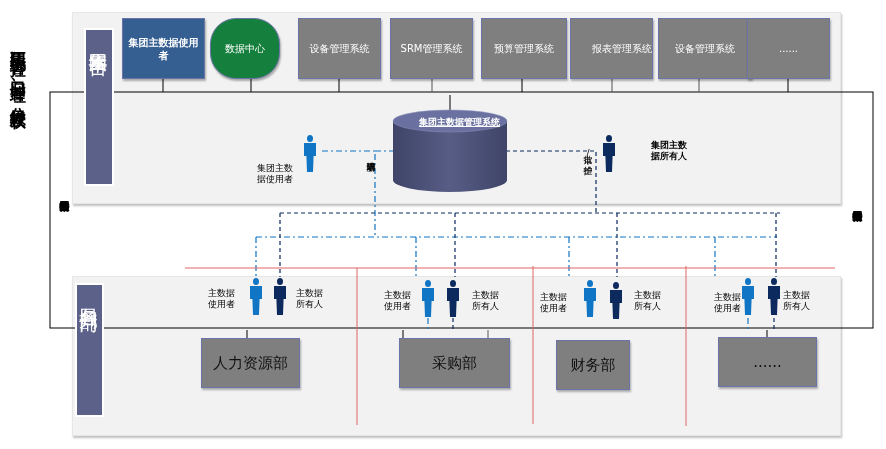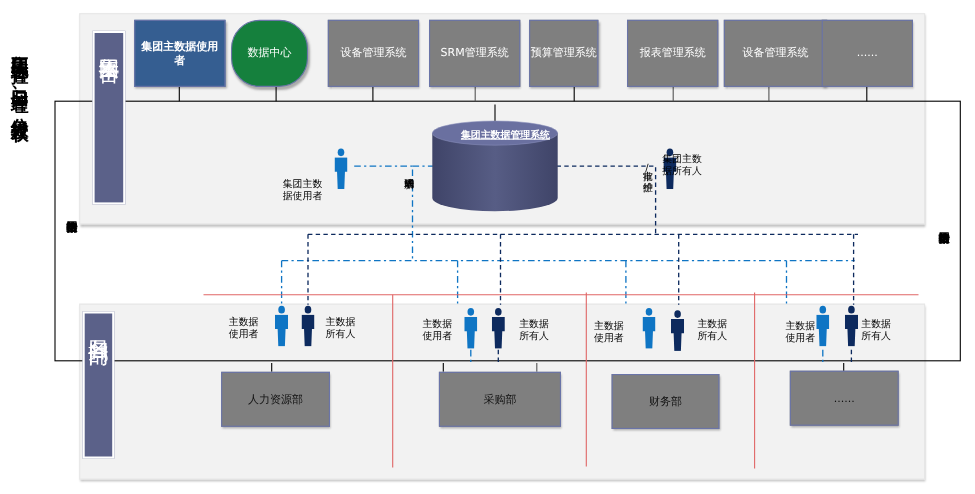--- a/index.html
+++ b/index.html
@@ -10,21 +10,21 @@
   .vlabel { position:absolute; background:#5b6189; color:#fff; border:2px solid #fff;
             display:flex; align-items:flex-start; justify-content:center;
             font-size:19px; line-height:24px; text-align:center; box-sizing:border-box; padding-top:8px; }
   .vlabel span { writing-mode:vertical-rl; text-orientation:upright; letter-spacing:1px; }
   .sysbox { position:absolute; top:18px; height:61px; box-sizing:border-box;
             border:1px solid #6a74a8; box-shadow:1px 2px 2px rgba(0,0,0,0.3);
             color:#fff; font-size:10px; display:flex; align-items:center; justify-content:center;
             text-align:center; line-height:13px; }
   .deptbox { position:absolute; height:50px; box-sizing:border-box; background:#7f7f7f;
              border:1px solid #6a74a8; box-shadow:1px 2px 2px rgba(0,0,0,0.3);
-             color:#111; font-size:10px; display:flex; align-items:center; justify-content:center; }
+             color:#111; font-size:15px; display:flex; align-items:center; justify-content:center; }
   .small { position:absolute; font-size:9px; line-height:11px; color:#000; white-space:nowrap; }
   .vtext { position:absolute; writing-mode:vertical-rl; text-orientation:upright;
            font-size:10px; line-height:11px; color:#000; }
   .title-left { position:absolute; left:5px; top:38px; width:24px; font-size:16px; font-weight:bold;
                 line-height:22px; text-align:center; writing-mode:vertical-rl; text-orientation:upright; letter-spacing:2px; }
   svg { position:absolute; left:0; top:0; }
 </style>
 </head>
 <body>
 
@@ -104,41 +104,41 @@
 </div>
 <div class="sysbox" style="left:210px; width:70px; background:#15803d;border-radius:26px;">
   <span>数据中心</span>
 </div>
 <div class="sysbox" style="left:298px; width:83px; background:#7f7f7f;">
   <span>设备管理系统</span>
 </div>
 <div class="sysbox" style="left:390px; width:83px; background:#7f7f7f;">
   <span>SRM管理系统</span>
 </div>
-<div class="sysbox" style="left:481px; width:63px; background:#7f7f7f;align-items:center;">
+<div class="sysbox" style="left:481px; width:86px; background:#7f7f7f;align-items:center;">
   <span>预算管理系统</span>
 </div>
-<div class="sysbox" style="left:570px; width:83px; background:#7f7f7f;">
+<div class="sysbox" style="left:570px; width:83px; background:#7f7f7f;justify-content:flex-end;">
   <span>报表管理系统</span>
 </div>
 <div class="sysbox" style="left:658px; width:94px; background:#7f7f7f;">
   <span>设备管理系统</span>
 </div>
 <div class="sysbox" style="left:747px; width:83px; background:#7f7f7f;">
   <span>......</span>
 </div>
 
 <div class="abs" style="left:400px; top:116px; width:100px; text-align:right; font-size:9px; font-weight:bold; color:#fff; text-decoration:underline;">集团主数据管理系统</div>
 
 <div class="small" style="left:255px; top:140px; width:38px; white-space:normal; text-align:right;margin-top:23px;">
   <span>集团主数据使用者</span>
 </div>
 <div class="abs person" style="left:304px; top:135px;"></div>
 <div class="abs person owner" style="left:603px; top:135px;"></div>
-<div class="small" style="left:602px; top:140px; width:38px; white-space:normal;">
+<div class="small" style="left:651px; top:140px; width:38px; white-space:normal;font-weight:bold;">
   <span>集团主数据所有人</span>
 </div>
 
 <div class="vtext" style="left:365px; top:155px; font-size:9px;">新增码请求</div>
 <div class="vtext" style="left:582px; top:148px; font-size:9px;">审批/维护</div>
 
 <div class="vtext" style="left:59px; top:193px; font-weight:bold;">数据传输网络</div>
 <div class="vtext" style="left:852px; top:203px; font-weight:bold;">数据传输网络</div>
 
 <div class="vlabel" style="left:75px; top:283px; width:29px; height:134px;">
@@ -164,21 +164,21 @@
 <div class="abs person" style="left:742px; top:278px;"></div>
 <div class="abs person owner" style="left:768px; top:278px;"></div>
 <div class="small" style="left:783px; top:290px; width:30px; white-space:normal;"><span>主数据所有人</span></div>
 
 <div class="deptbox" style="left:201px; top:338px; width:99px;">
     <span>人力资源部</span>
   </div>
 <div class="deptbox" style="left:399px; top:338px; width:111px;">
     <span>采购部</span>
   </div>
-<div class="deptbox" style="left:556px; top:340px; width:98px;">
+<div class="deptbox" style="left:556px; top:340px; width:74px;">
     <span>财务部</span>
   </div>
 <div class="deptbox" style="left:718px; top:337px; width:99px;">
     <span>......</span>
   </div>
 
 <style>
   .person { width:12px; height:37px; }
   .person::before { content:""; position:absolute; left:3px; top:0; width:6px; height:7px; border-radius:50%; background:#0f75c4; }
   .person::after { content:""; position:absolute; left:0; top:8px; width:12px; height:29px; background:#0f75c4;

